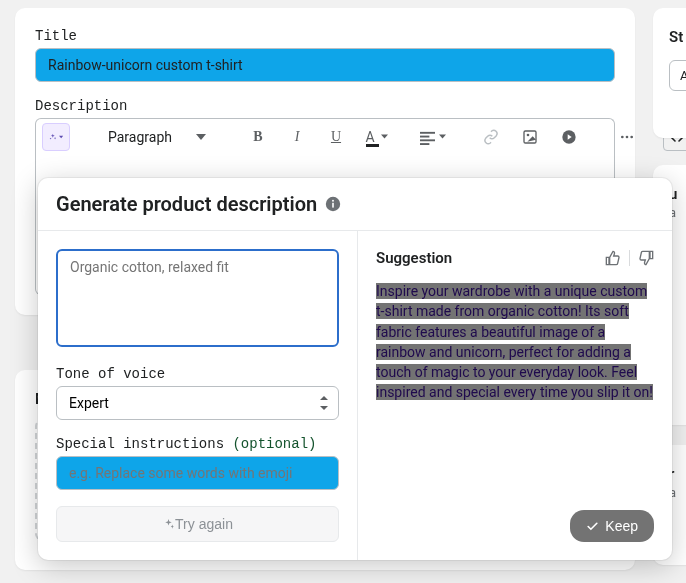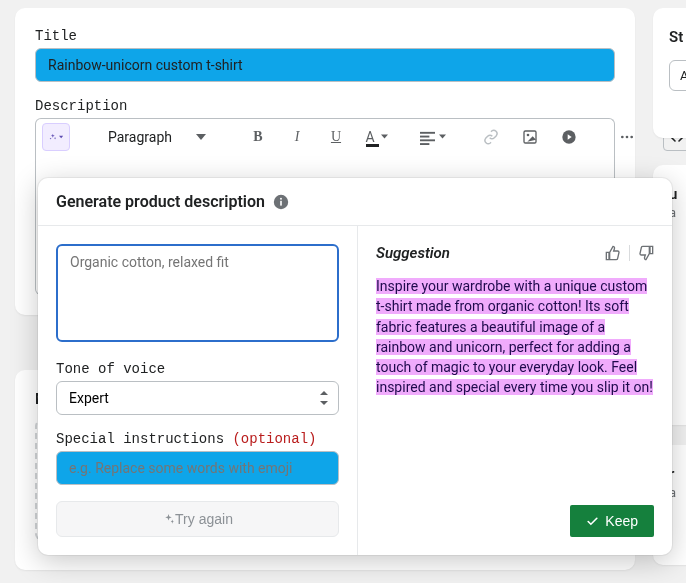--- a/index.html
+++ b/index.html
@@ -158,21 +158,21 @@
     z-index: 20;
   }
   .pop-header {
     padding: 14px 18px;
     display: flex;
     align-items: center;
     gap: 8px;
     border-bottom: 1px solid #e7e9eb;
   }
   .pop-header h3 {
-    font-size: 16px;
+    font-size: 20px;
     font-weight: 600;
   }
   .info-icon {
     width: 16px; height: 16px;
     color: #6d7175;
   }
   .pop-body {
     display: flex;
   }
   .pop-left {
@@ -213,70 +213,69 @@
   .select-caret {
     position: absolute;
     right: 10px;
     top: 50%;
     transform: translateY(-50%);
     color: #5c5f62;
     pointer-events: none;
     font-size: 14px;
     line-height: 1;
   }
-  .optional { color: #b91c1c; }
+  .optional { color: #14532d; }
   .try-again-btn {
     width: 100%;
     border: 1px solid #e7e9eb;
     background: #f6f6f7;
     color: #8c9196;
     border-radius: 6px;
     padding: 9px;
     display: flex;
     align-items: center;
     justify-content: center;
     gap: 0;
     cursor: not-allowed;
     font-size: 14px;
   }
   .right-head {
     display: flex;
     align-items: center;
     justify-content: space-between;
     margin-bottom: 14px;
-    font-style: italic;
   }
   .right-head h4 {
     font-size: 15px;
     font-weight: 600;
   }
   .thumbs {
     display: flex;
     align-items: center;
     gap: 8px;
     color: #6d7175;
   }
   .thumb-sep { width:1px; height:16px; background:#d9dbdd; }
   .suggestion-text {
     font-size: 14px;
     line-height: 1.45;
     color: #1f0a4d;
     flex: 1;
   }
-  .suggestion-text span { background: #f0abfc; text-align: right; }
+  .suggestion-text span { background: #737373; text-align: right; }
   .keep-row {
     display: flex;
     justify-content: flex-end;
     margin-top: 16px;
   }
   .keep-btn {
-    background: #15803d;
+    background: #737373;
     color: #fff;
     border: none;
-    border-radius: 2px;
+    border-radius: 14px;
     padding: 8px 16px;
     font-size: 14px;
     font-weight: 500;
     display: inline-flex;
     align-items: center;
     gap: 6px;
     cursor: pointer;
   }
   .dashed-box {
     border: 2px dashed #d2d5d8;

